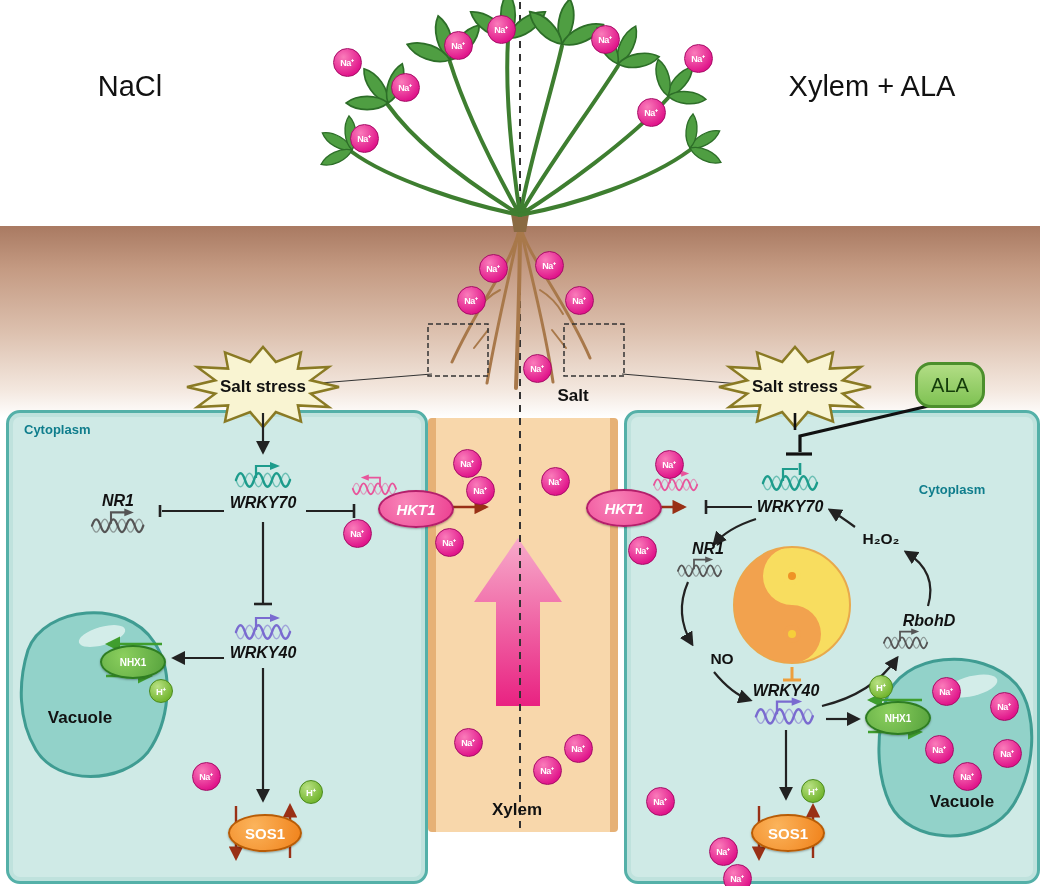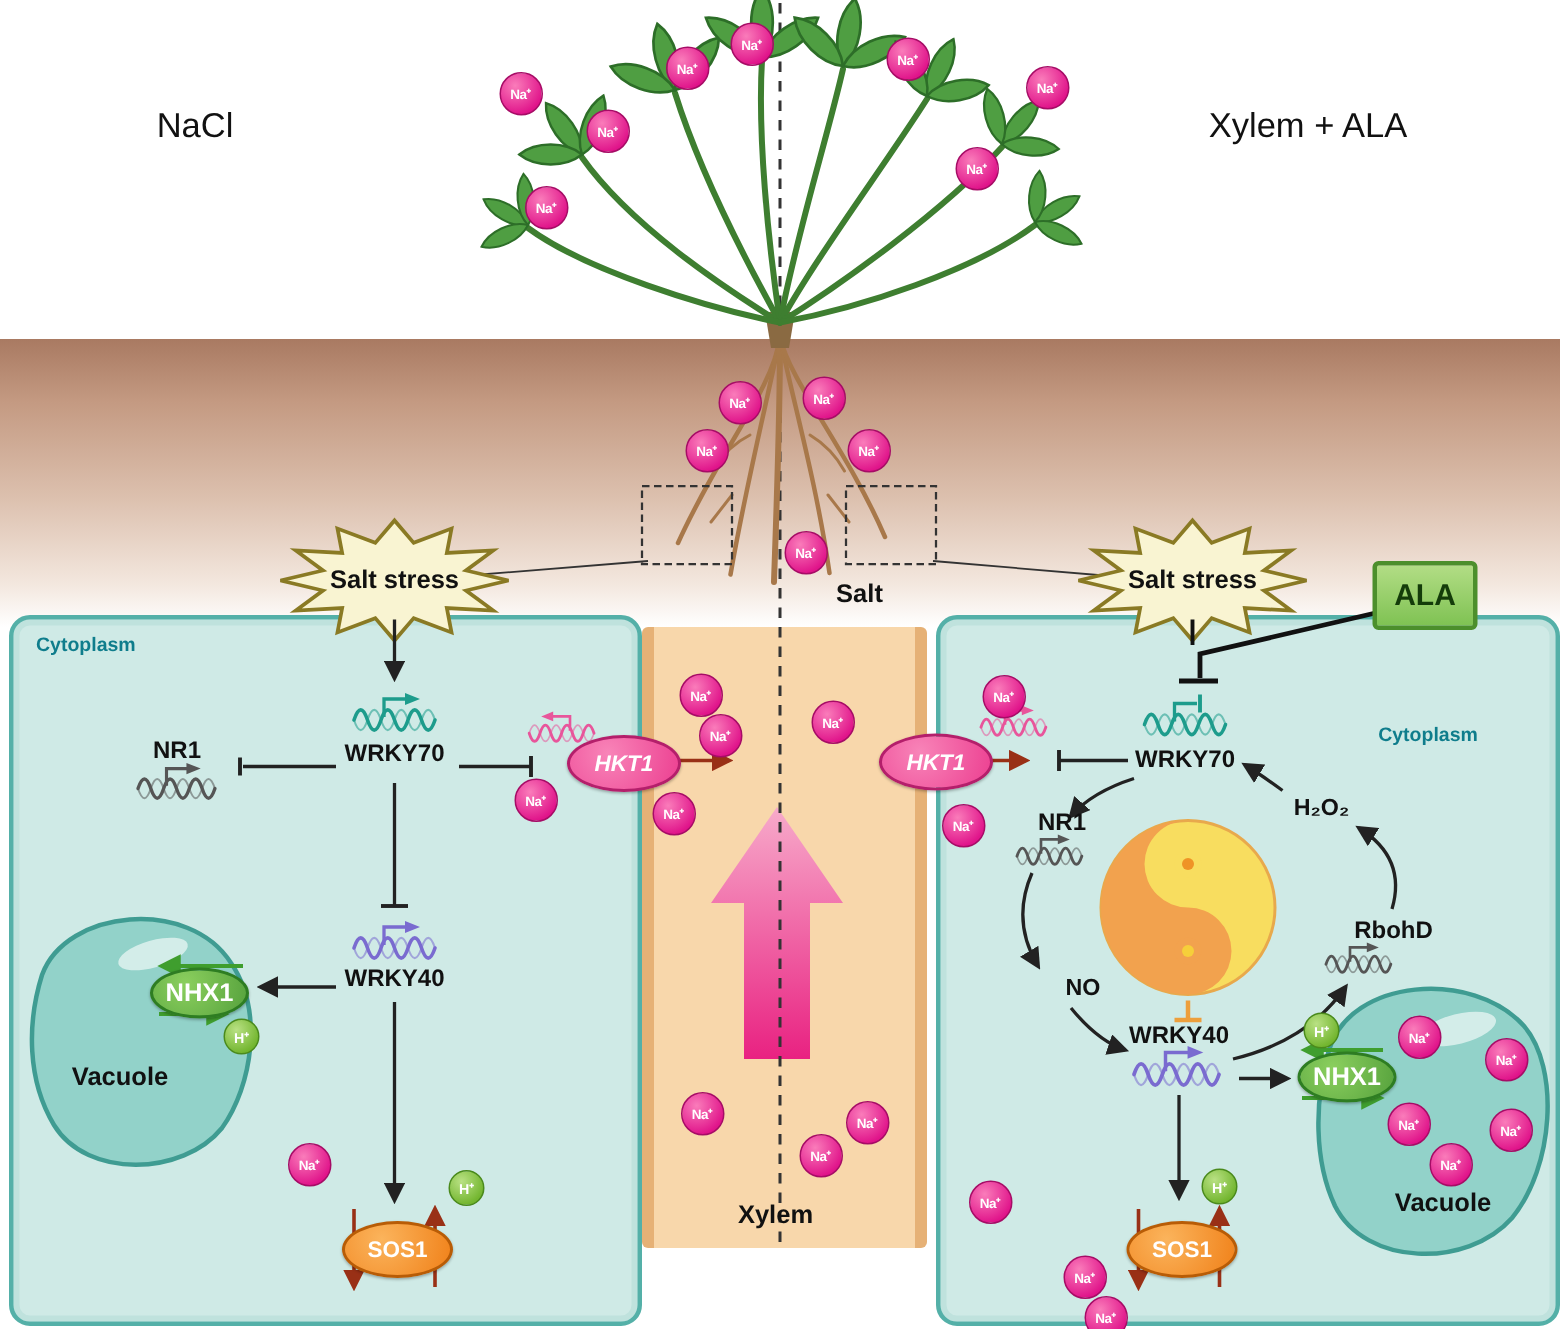--- a/index.html
+++ b/index.html
@@ -8,34 +8,34 @@
   .soil{position:absolute;left:0;top:226px;width:100%;height:192px;z-index:0;
         background:linear-gradient(#a97a62,#c49a82 22%,#dcc0ae 55%,#f3e7de 85%,#fff);}
   .cell{position:absolute;background:#cfeae6;border:3px solid #54b0a8;border-radius:14px;
         box-shadow:inset 0 0 0 4px #bfe2dd;z-index:1;}
   .xylem-col{position:absolute;left:428px;top:418px;width:190px;height:414px;box-sizing:border-box;
         background:#f8d7ab;border-left:8px solid #e6b176;border-right:8px solid #e6b176;
         border-radius:4px;z-index:1;}
   svg.art{position:absolute;left:0;top:0;z-index:5;pointer-events:none;}
   .lbl{position:absolute;transform:translateX(-50%);white-space:nowrap;color:#111;z-index:10;}
   .lbl-left{position:absolute;white-space:nowrap;z-index:10;}
-  .t-title{font-size:23px;}
+  .t-title{font-size:29px;}
   .t-bold{font-weight:700;font-size:17px;}
   .t-cyto{font-weight:700;font-size:13px;color:#0f7d8c;}
-  .t-gene{font-weight:700;font-size:16px;}
+  .t-gene{font-style:italic;font-weight:700;font-size:16px;}
   .t-mol{font-weight:700;font-size:15.5px;}
   .t-burst{font-weight:700;font-size:17px;transform:translate(-50%,-50%);}
   .oval{position:absolute;border-radius:50%;display:flex;align-items:center;justify-content:center;
         color:#fff;font-weight:700;font-size:15px;z-index:8;box-shadow:0 1px 2px rgba(0,0,0,.3);}
   .oval.pink{background:radial-gradient(circle at 35% 30%,#f884b8,#ec3e90);border:2px solid #b41f6b;font-style:italic;}
-  .oval.green{background:radial-gradient(circle at 35% 30%,#8bcf5e,#55a13c);border:2px solid #2e7d22;font-size:17px;}
+  .oval.green{background:radial-gradient(circle at 35% 30%,#8bcf5e,#55a13c);border:2px solid #2e7d22;font-size:10px;}
   .oval.orange{background:radial-gradient(circle at 35% 30%,#fbb45c,#f08018);border:2px solid #b85c06;text-align:right;}
   .ala-box{position:absolute;left:915px;top:362px;width:64px;height:40px;z-index:8;
-        background:linear-gradient(#b2dd85,#7fc253);border:3px solid #4c8f2c;border-radius:4px;
-        display:flex;align-items:center;justify-content:center;color:#143c0a;font-size:20px;font-weight:700;margin-top:12px;}
+        background:linear-gradient(#b2dd85,#7fc253);border:3px solid #4c8f2c;border-radius:16px;
+        display:flex;align-items:center;justify-content:center;color:#143c0a;font-size:20px;font-weight:400;}
   .na,.hp{position:absolute;border-radius:50%;color:#fff;display:flex;align-items:center;
         justify-content:center;font-weight:700;z-index:10;}
   .na{width:27px;height:27px;font-size:9px;letter-spacing:-0.3px;
         background:radial-gradient(circle at 35% 30%,#fa7cba,#e0138a 75%);border:1px solid #a60c66;}
   .hp{width:22px;height:22px;font-size:9.5px;
         background:radial-gradient(circle at 35% 30%,#b9e184,#72b52e 75%);border:1px solid #4a8a1c;}
 </style>
 </head>
 <body>
 

